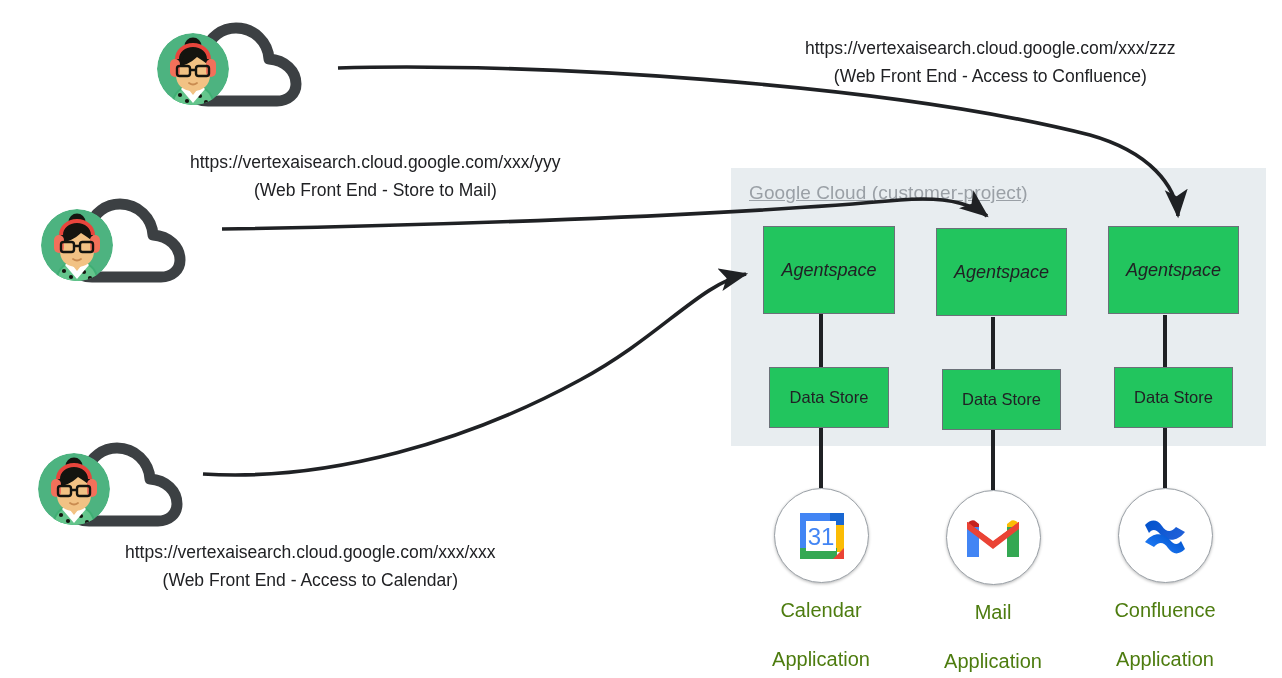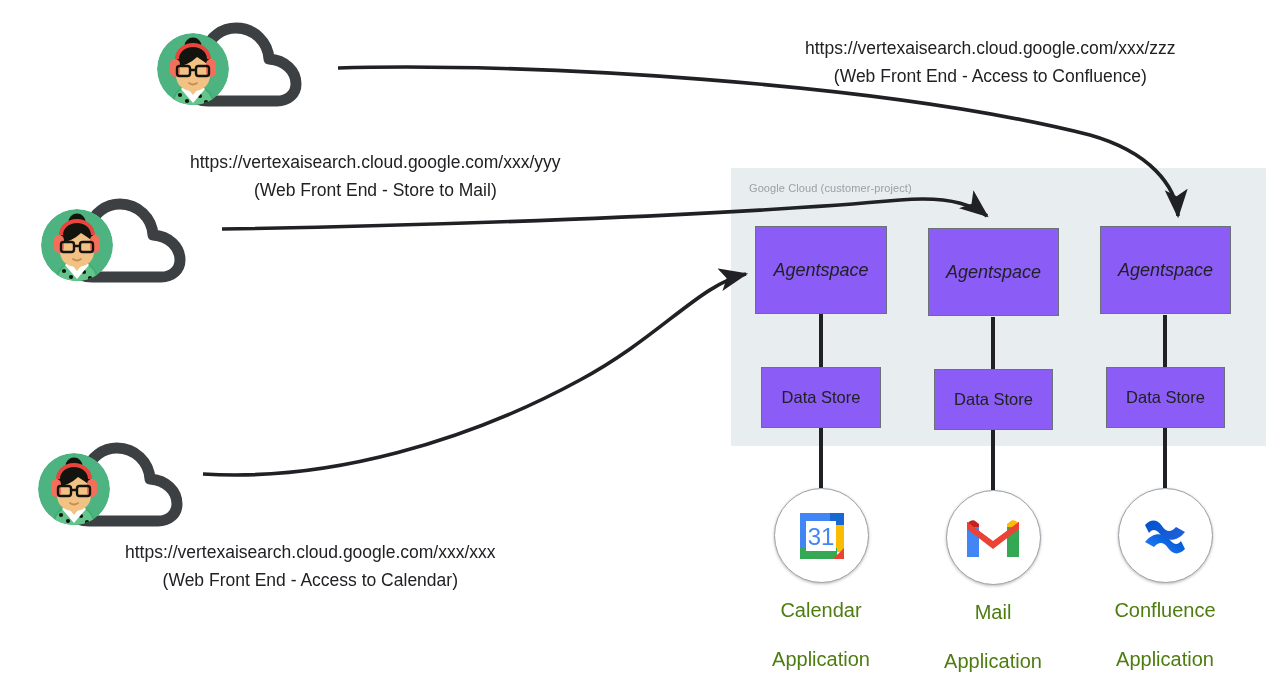--- a/index.html
+++ b/index.html
@@ -34,37 +34,39 @@
     left: 731px;
     top: 168px;
     width: 535px;
     height: 278px;
     background: #e8edf0;
   }
   .cloud-panel-label {
     position: absolute;
     left: 749px;
     top: 182px;
-    font-size: 11px;
+    font-size: 19px;
     color: #9aa0a6;
     letter-spacing: 0.1px;
     white-space: nowrap;
+    text-decoration: underline;
   }
 
   
   .node-box {
     position: absolute;
-    background: #8b5cf6;
+    background: #22c55e;
     border: 1.6px solid #6b7179;
     box-sizing: border-box;
     display: flex;
     align-items: center;
     justify-content: center;
     font-size: 17px;
     color: #202124;
+    margin-left: 8px;
   }
   .node-box.agentspace {
     font-style: italic;
     font-size: 18px;
   }
   .node-box.datastore {
     font-size: 16.5px;
   }
 
   

